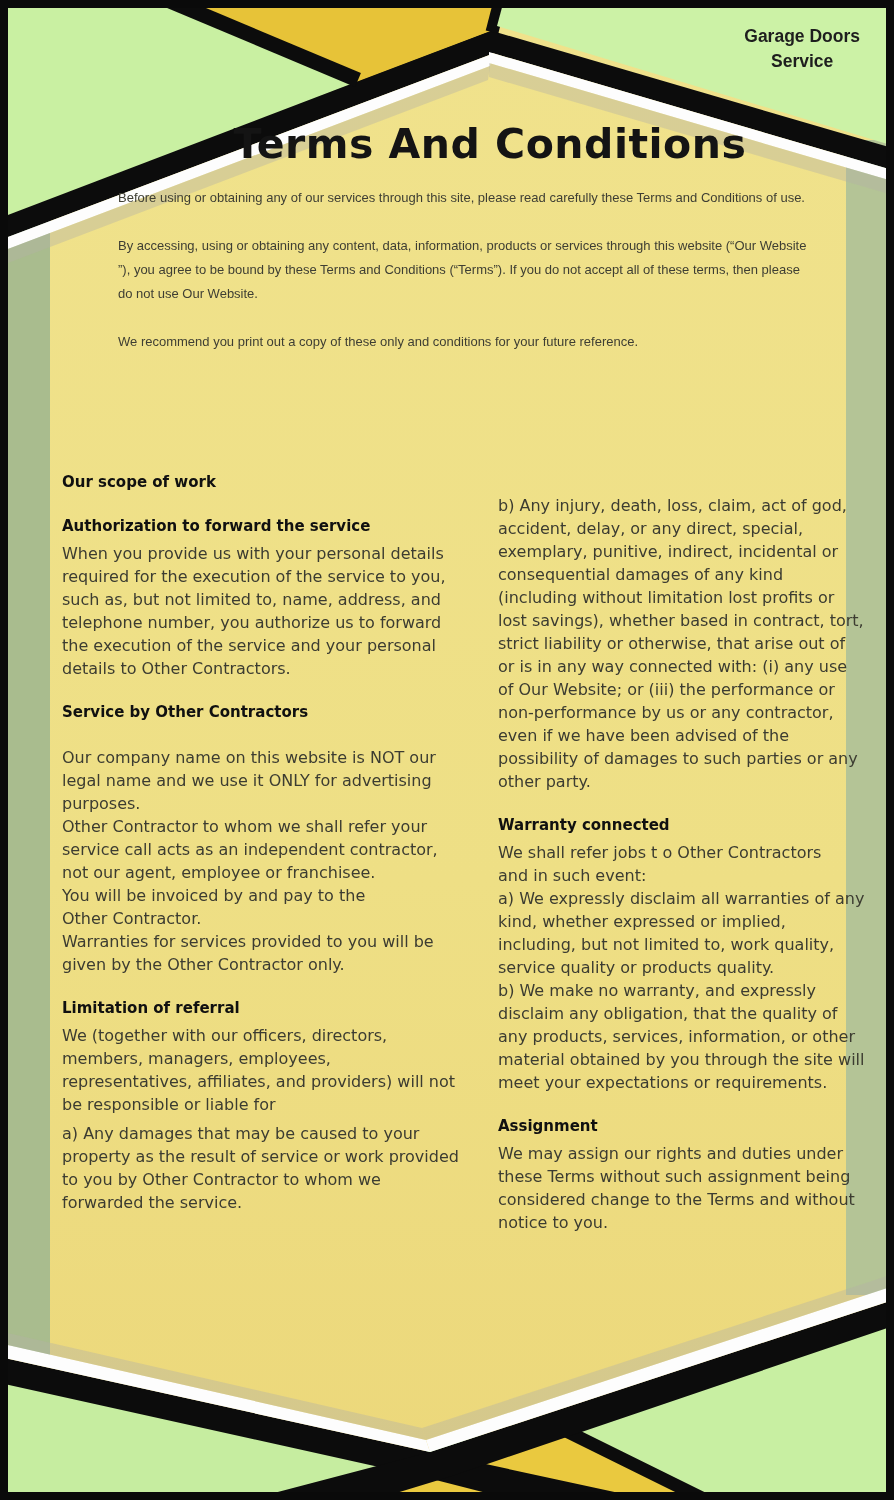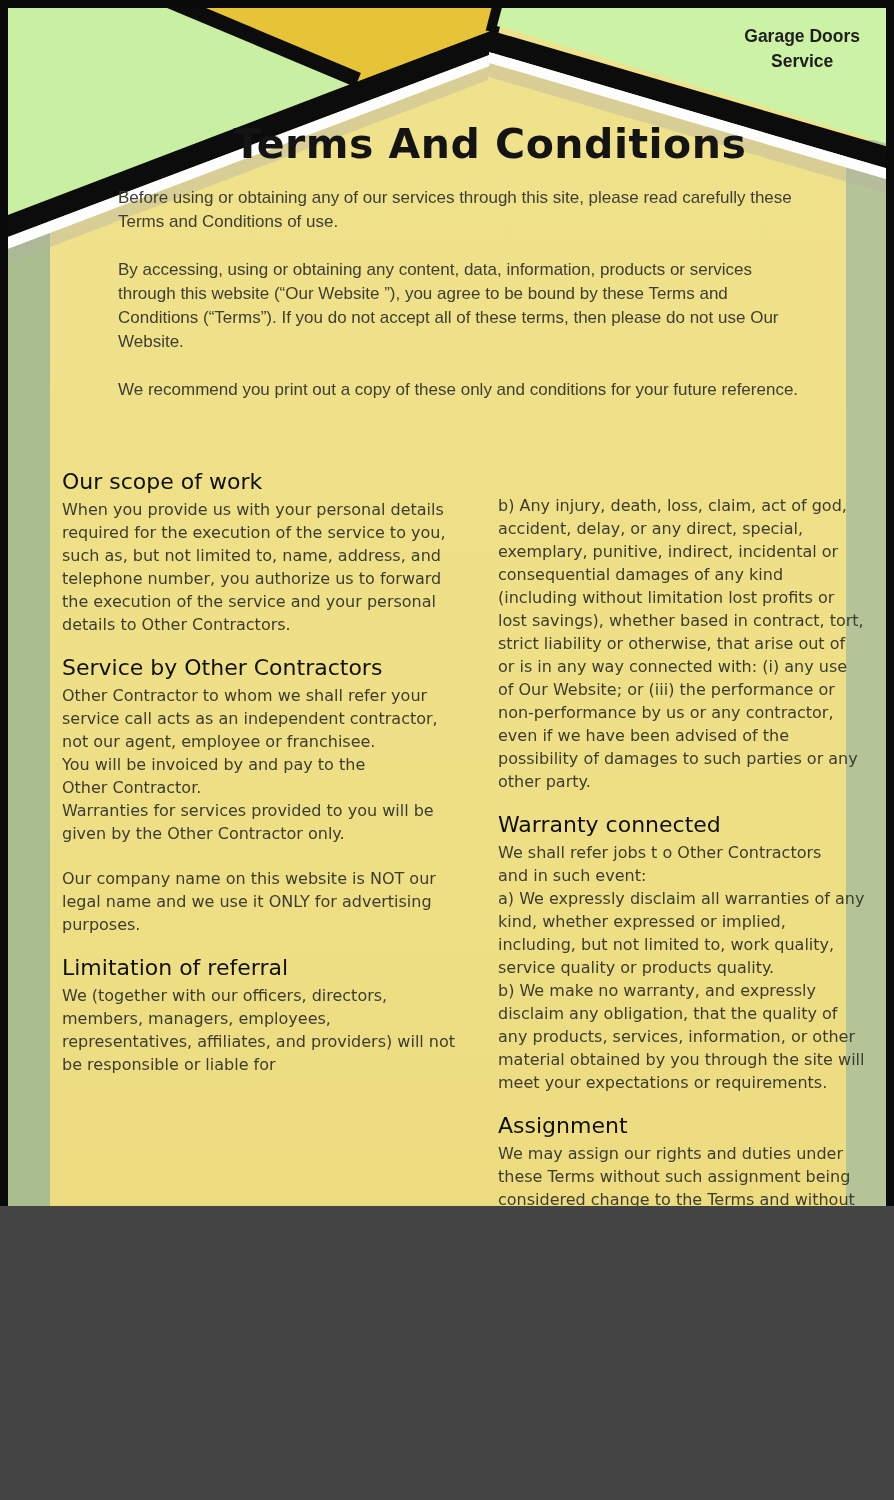--- a/index.html
+++ b/index.html
@@ -1,34 +1,34 @@
 <!DOCTYPE html>
 <html><head>
 <meta charset="utf-8">
 <style>
   html,body{margin:0;padding:0;background:#444;}
-  #page{position:relative;width:894px;height:1206px;margin:0 auto;background:#84cc16;overflow:hidden;
+  #page{position:relative;width:894px;height:1500px;margin:0 auto;background:#84cc16;overflow:hidden;
         font-family:"DejaVu Sans",sans-serif;}
   #decor{position:absolute;left:0;top:0;width:894px;height:1500px;display:block;}
   .abs{position:absolute;}
   
   #brand{top:24px;right:34px;text-align:center;font-family:"Liberation Sans",sans-serif;
          font-weight:700;font-size:17.5px;line-height:25px;color:#1e1e1e;white-space:pre-line;}
   
   #title{top:120px;left:140px;width:700px;text-align:center;font-weight:700;font-size:41px;
          letter-spacing:.5px;color:#141414;}
   
   #intro{top:186px;left:118px;width:694px;font-family:"Liberation Sans",sans-serif;
-         font-size:17px;line-height:24px;color:#3e3e33;}
+         font-size:13px;line-height:24px;color:#3e3e33;}
   #intro p{margin:0 0 24px 0;}
   
   .col{font-size:16px;line-height:23px;color:#3c3c31;}
   #col-left{top:470px;left:62px;width:402px;}
   #col-right{top:470px;left:498px;width:368px;}
-  .sec-h{font-weight:400;font-size:22px;color:#101010;margin:20px 0 4px 0;line-height:24px;}
+  .sec-h{font-weight:700;font-size:15px;color:#101010;margin:20px 0 4px 0;line-height:24px;}
   .sec-h.first{margin-top:0;}
   .body{white-space:pre-line;margin:0;}
   .body.gap{margin-top:22px;}
   .body.smallgap{margin-top:6px;}
   #col-right .pad-top{margin-top:24px;}
 </style>
 </head>
 <body>
 
 <div id="page">
@@ -87,31 +87,33 @@
 
   <div id="intro" class="abs">
     <p>Before using or obtaining any of our services through this site, please read carefully these Terms and Conditions of use.</p>
     <p>By accessing, using or obtaining any content, data, information, products or services through this website (“Our Website ”), you agree to be bound by these Terms and Conditions (“Terms”). If you do not accept all of these terms, then please do not use Our Website.</p>
     <p>We recommend you print out a copy of these only and conditions for your future reference.</p>
   </div>
 
   <div id="col-left" class="abs col">
     <div class="sec-h first">Our scope of work</div>
 
+    <div class="sec-h">Authorization to forward the service</div>
     <p class="body">When you provide us with your personal details required for the execution of the service to you, such as, but not limited to, name, address, and telephone number, you authorize us to forward the execution of the service and your personal details to Other Contractors.</p>
 
     <div class="sec-h">Service by Other Contractors</div>
+    <p class="body gap">Our company name on this website is NOT our legal name and we use it ONLY for advertising purposes.</p>
     <p class="body">Other Contractor to whom we shall refer your service call acts as an independent contractor, not our agent, employee or franchisee.
 You will be invoiced by and pay to the
 Other Contractor.
 Warranties for services provided to you will be given by the Other Contractor only.</p>
-    <p class="body gap">Our company name on this website is NOT our legal name and we use it ONLY for advertising purposes.</p>
 
     <div class="sec-h">Limitation of referral</div>
     <p class="body">We (together with our officers, directors, members, managers, employees, representatives, affiliates, and providers) will not be responsible or liable for</p>
+    <p class="body smallgap">a) Any damages that may be caused to your property as the result of service or work provided to you by Other Contractor to whom we forwarded the service.</p>
   </div>
 
   <div id="col-right" class="abs col">
     <p class="body pad-top">b) Any injury, death, loss, claim, act of god, accident, delay, or any direct, special, exemplary, punitive, indirect, incidental or consequential damages of any kind (including without limitation lost profits or lost savings), whether based in contract, tort, strict liability or otherwise, that arise out of or is in any way connected with: (i) any use of Our Website; or (iii) the performance or non-performance by us or any contractor, even if we have been advised of the possibility of damages to such parties or any other party.</p>
 
     <div class="sec-h">Warranty connected</div>
     <p class="body">We shall refer jobs t o Other Contractors
 and in such event:
 a) We expressly disclaim all warranties of any kind, whether expressed or implied, including, but not limited to, work quality, service quality or products quality.
 b) We make no warranty, and expressly disclaim any obligation, that the quality of any products, services, information, or other material obtained by you through the site will meet your expectations or requirements.</p>

